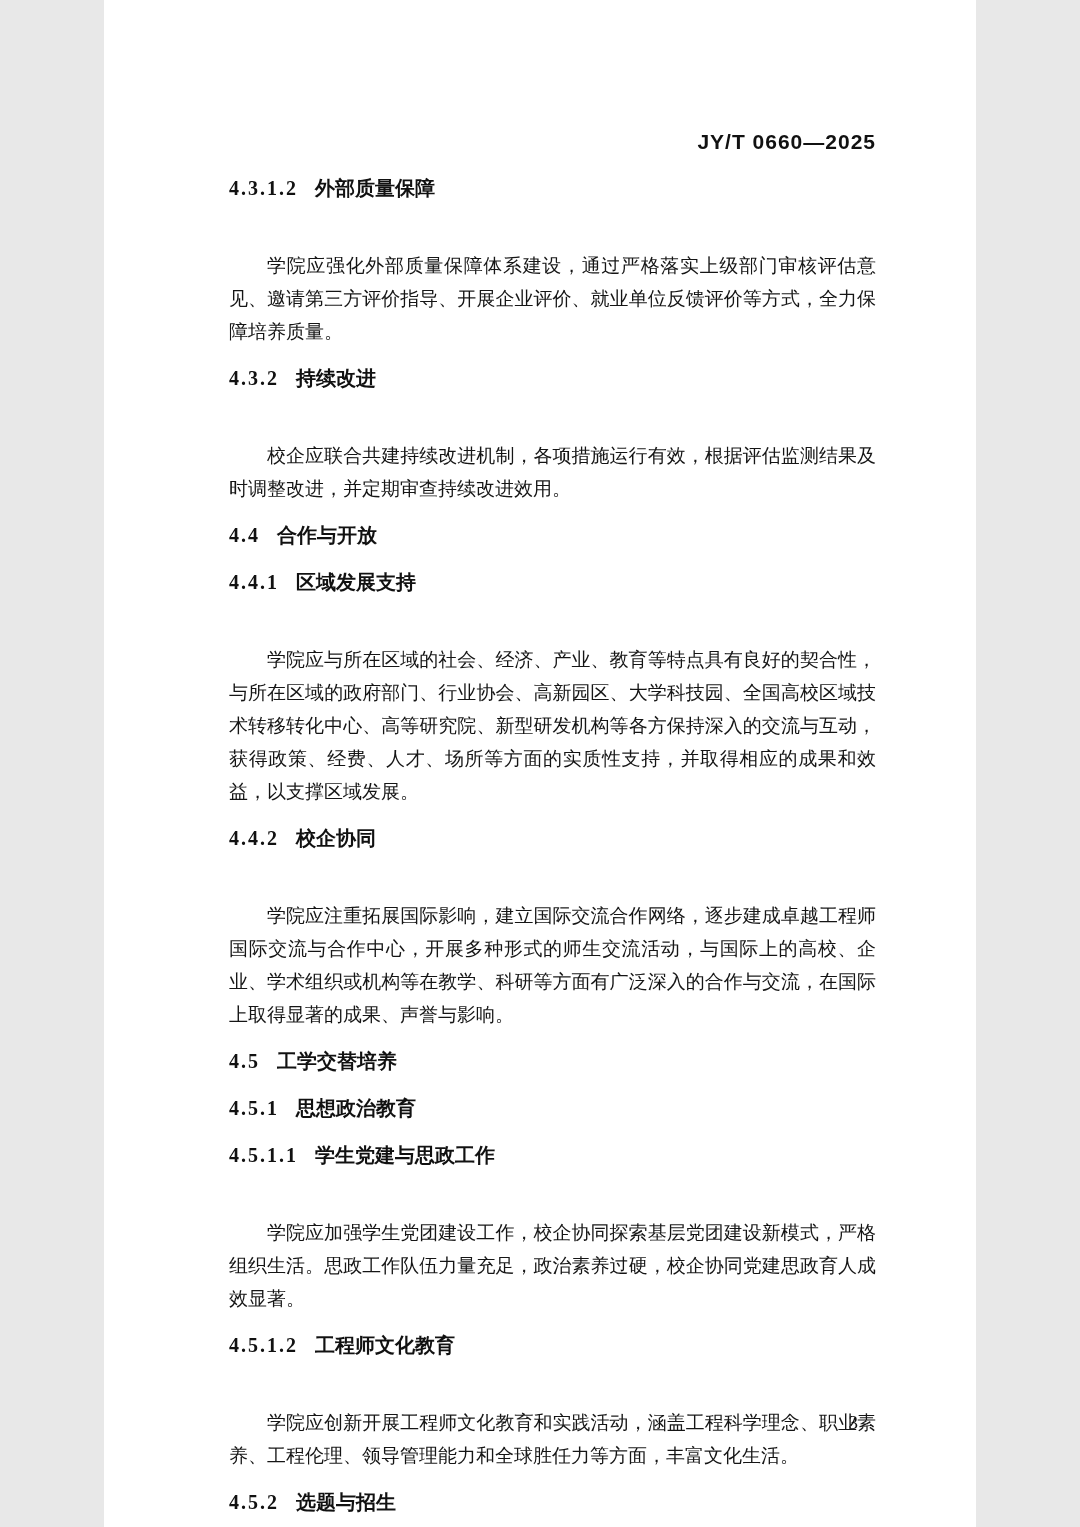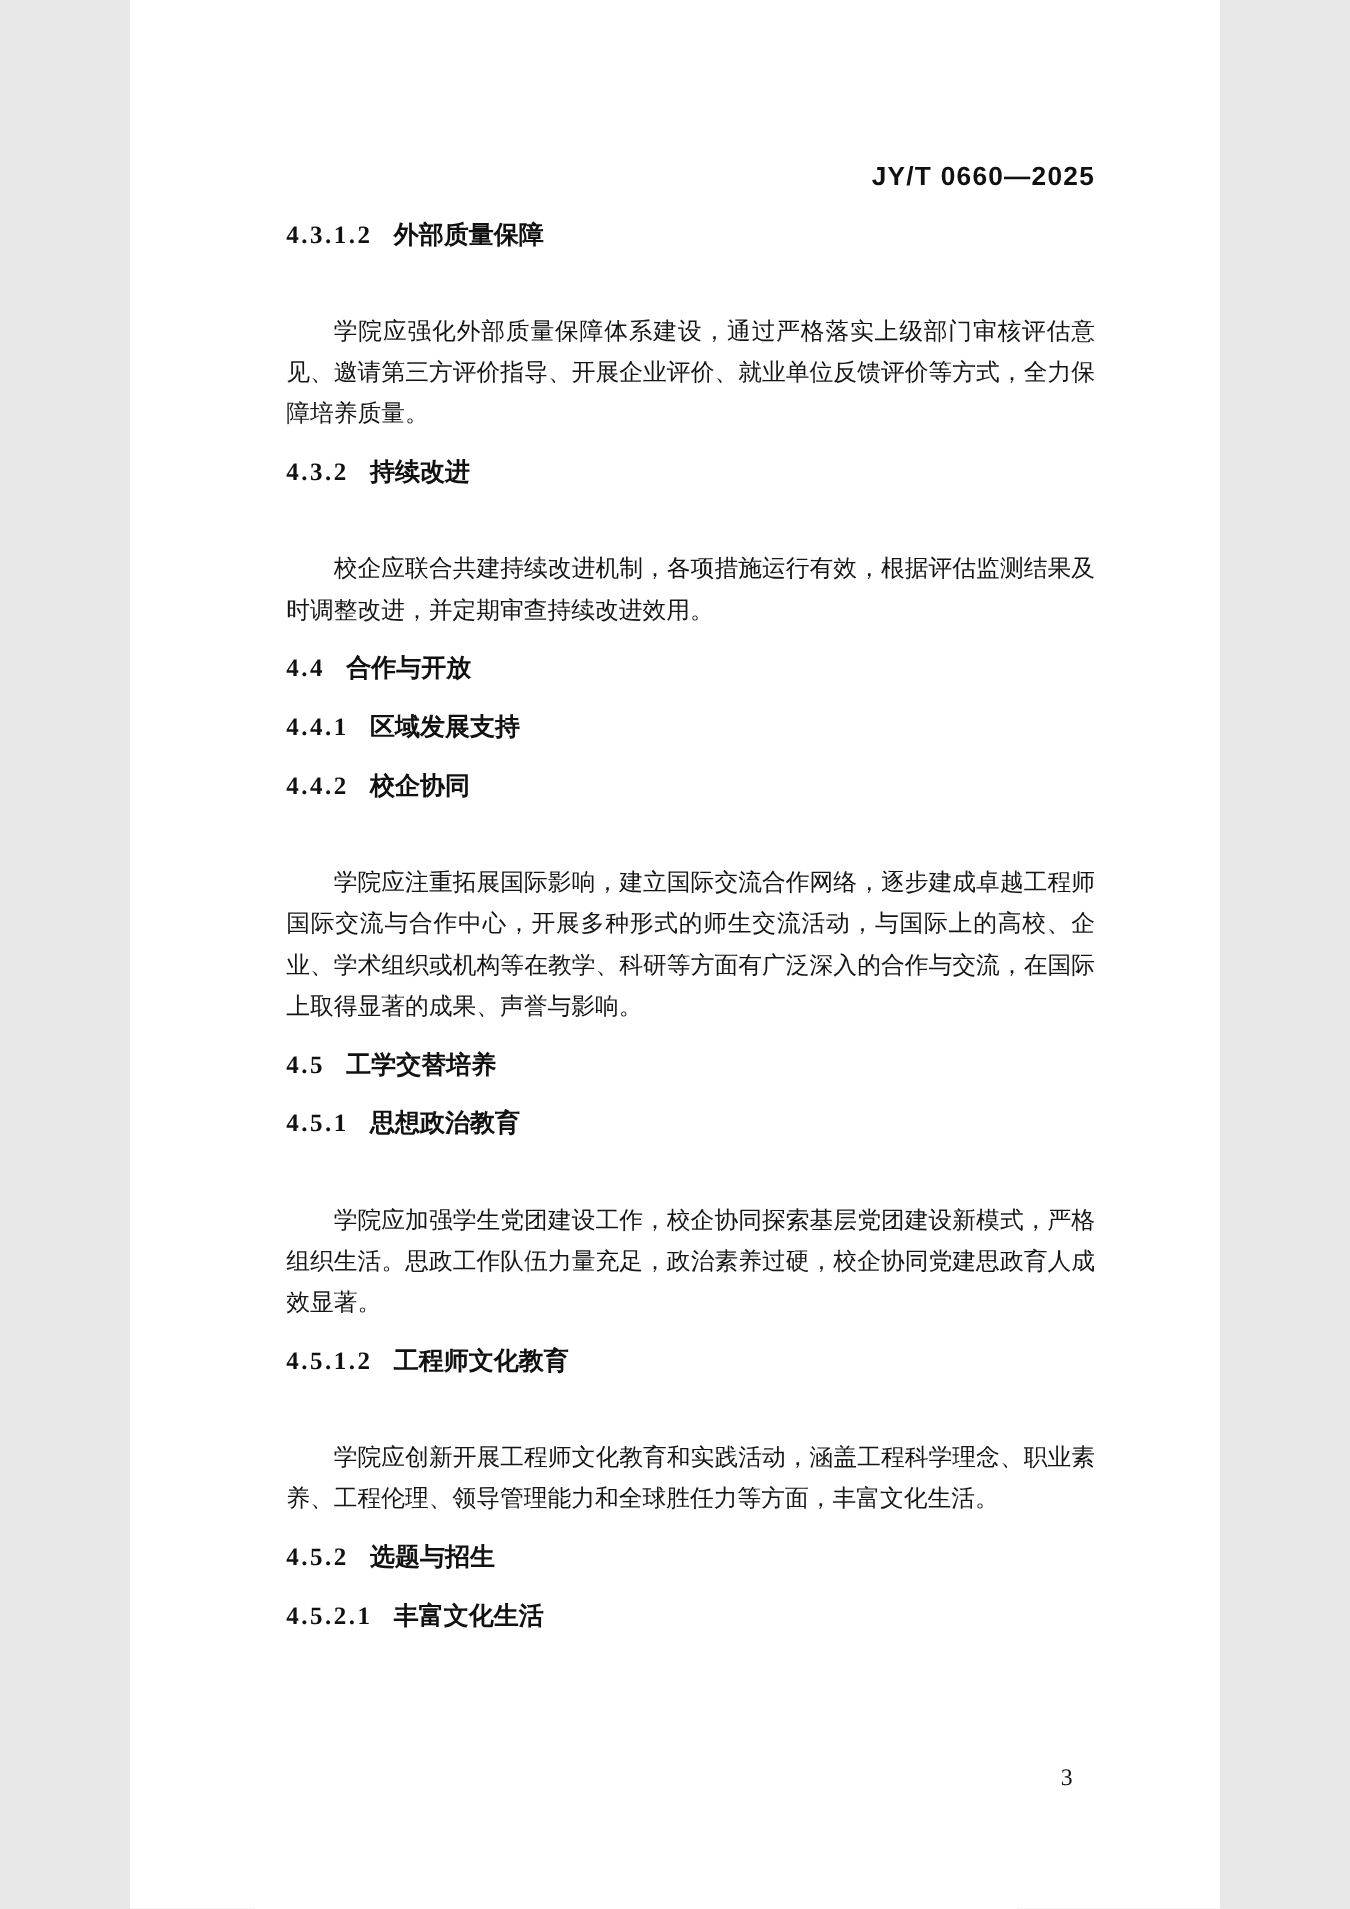--- a/index.html
+++ b/index.html
@@ -82,37 +82,41 @@
     <p class="doc-block para">校企应联合共建持续改进机制，各项措施运行有效，根据评估监测结果及时调整改进，并定期审查持续改进效用。</p>
 
     <div class="doc-block heading">
       <span class="hnum">4.4</span><span class="htitle">合作与开放</span>
     </div>
 
     <div class="doc-block heading">
       <span class="hnum">4.4.1</span><span class="htitle">区域发展支持</span>
     </div>
 
+    <p class="doc-block para">学院应与所在区域的社会、经济、产业、教育等特点具有良好的契合性，与所在区域的政府部门、行业协会、高新园区、大学科技园、全国高校区域技术转移转化中心、高等研究院、新型研发机构等各方保持深入的交流与互动，获得政策、经费、人才、场所等方面的实质性支持，并取得相应的成果和效益，以支撑区域发展。</p>
 
     <div class="doc-block heading">
       <span class="hnum">4.4.2</span><span class="htitle">校企协同</span>
     </div>
 
 
 
     <p class="doc-block para">学院应注重拓展国际影响，建立国际交流合作网络，逐步建成卓越工程师国际交流与合作中心，开展多种形式的师生交流活动，与国际上的高校、企业、学术组织或机构等在教学、科研等方面有广泛深入的合作与交流，在国际上取得显著的成果、声誉与影响。</p>
 
     <div class="doc-block heading">
       <span class="hnum">4.5</span><span class="htitle">工学交替培养</span>
     </div>
 
     <div class="doc-block heading">
       <span class="hnum">4.5.1</span><span class="htitle">思想政治教育</span>
     </div>
 
+    <div class="doc-block heading">
+      <span class="hnum">4.5.1.1</span><span class="htitle">学生党建与思政工作</span>
+    </div>
 
     <p class="doc-block para">学院应加强学生党团建设工作，校企协同探索基层党团建设新模式，严格组织生活。思政工作队伍力量充足，政治素养过硬，校企协同党建思政育人成效显著。</p>
 
     <div class="doc-block heading">
       <span class="hnum">4.5.1.2</span><span class="htitle">工程师文化教育</span>
     </div>
 
     <p class="doc-block para">学院应创新开展工程师文化教育和实践活动，涵盖工程科学理念、职业素养、工程伦理、领导管理能力和全球胜任力等方面，丰富文化生活。</p>
 
     <div class="doc-block heading">

